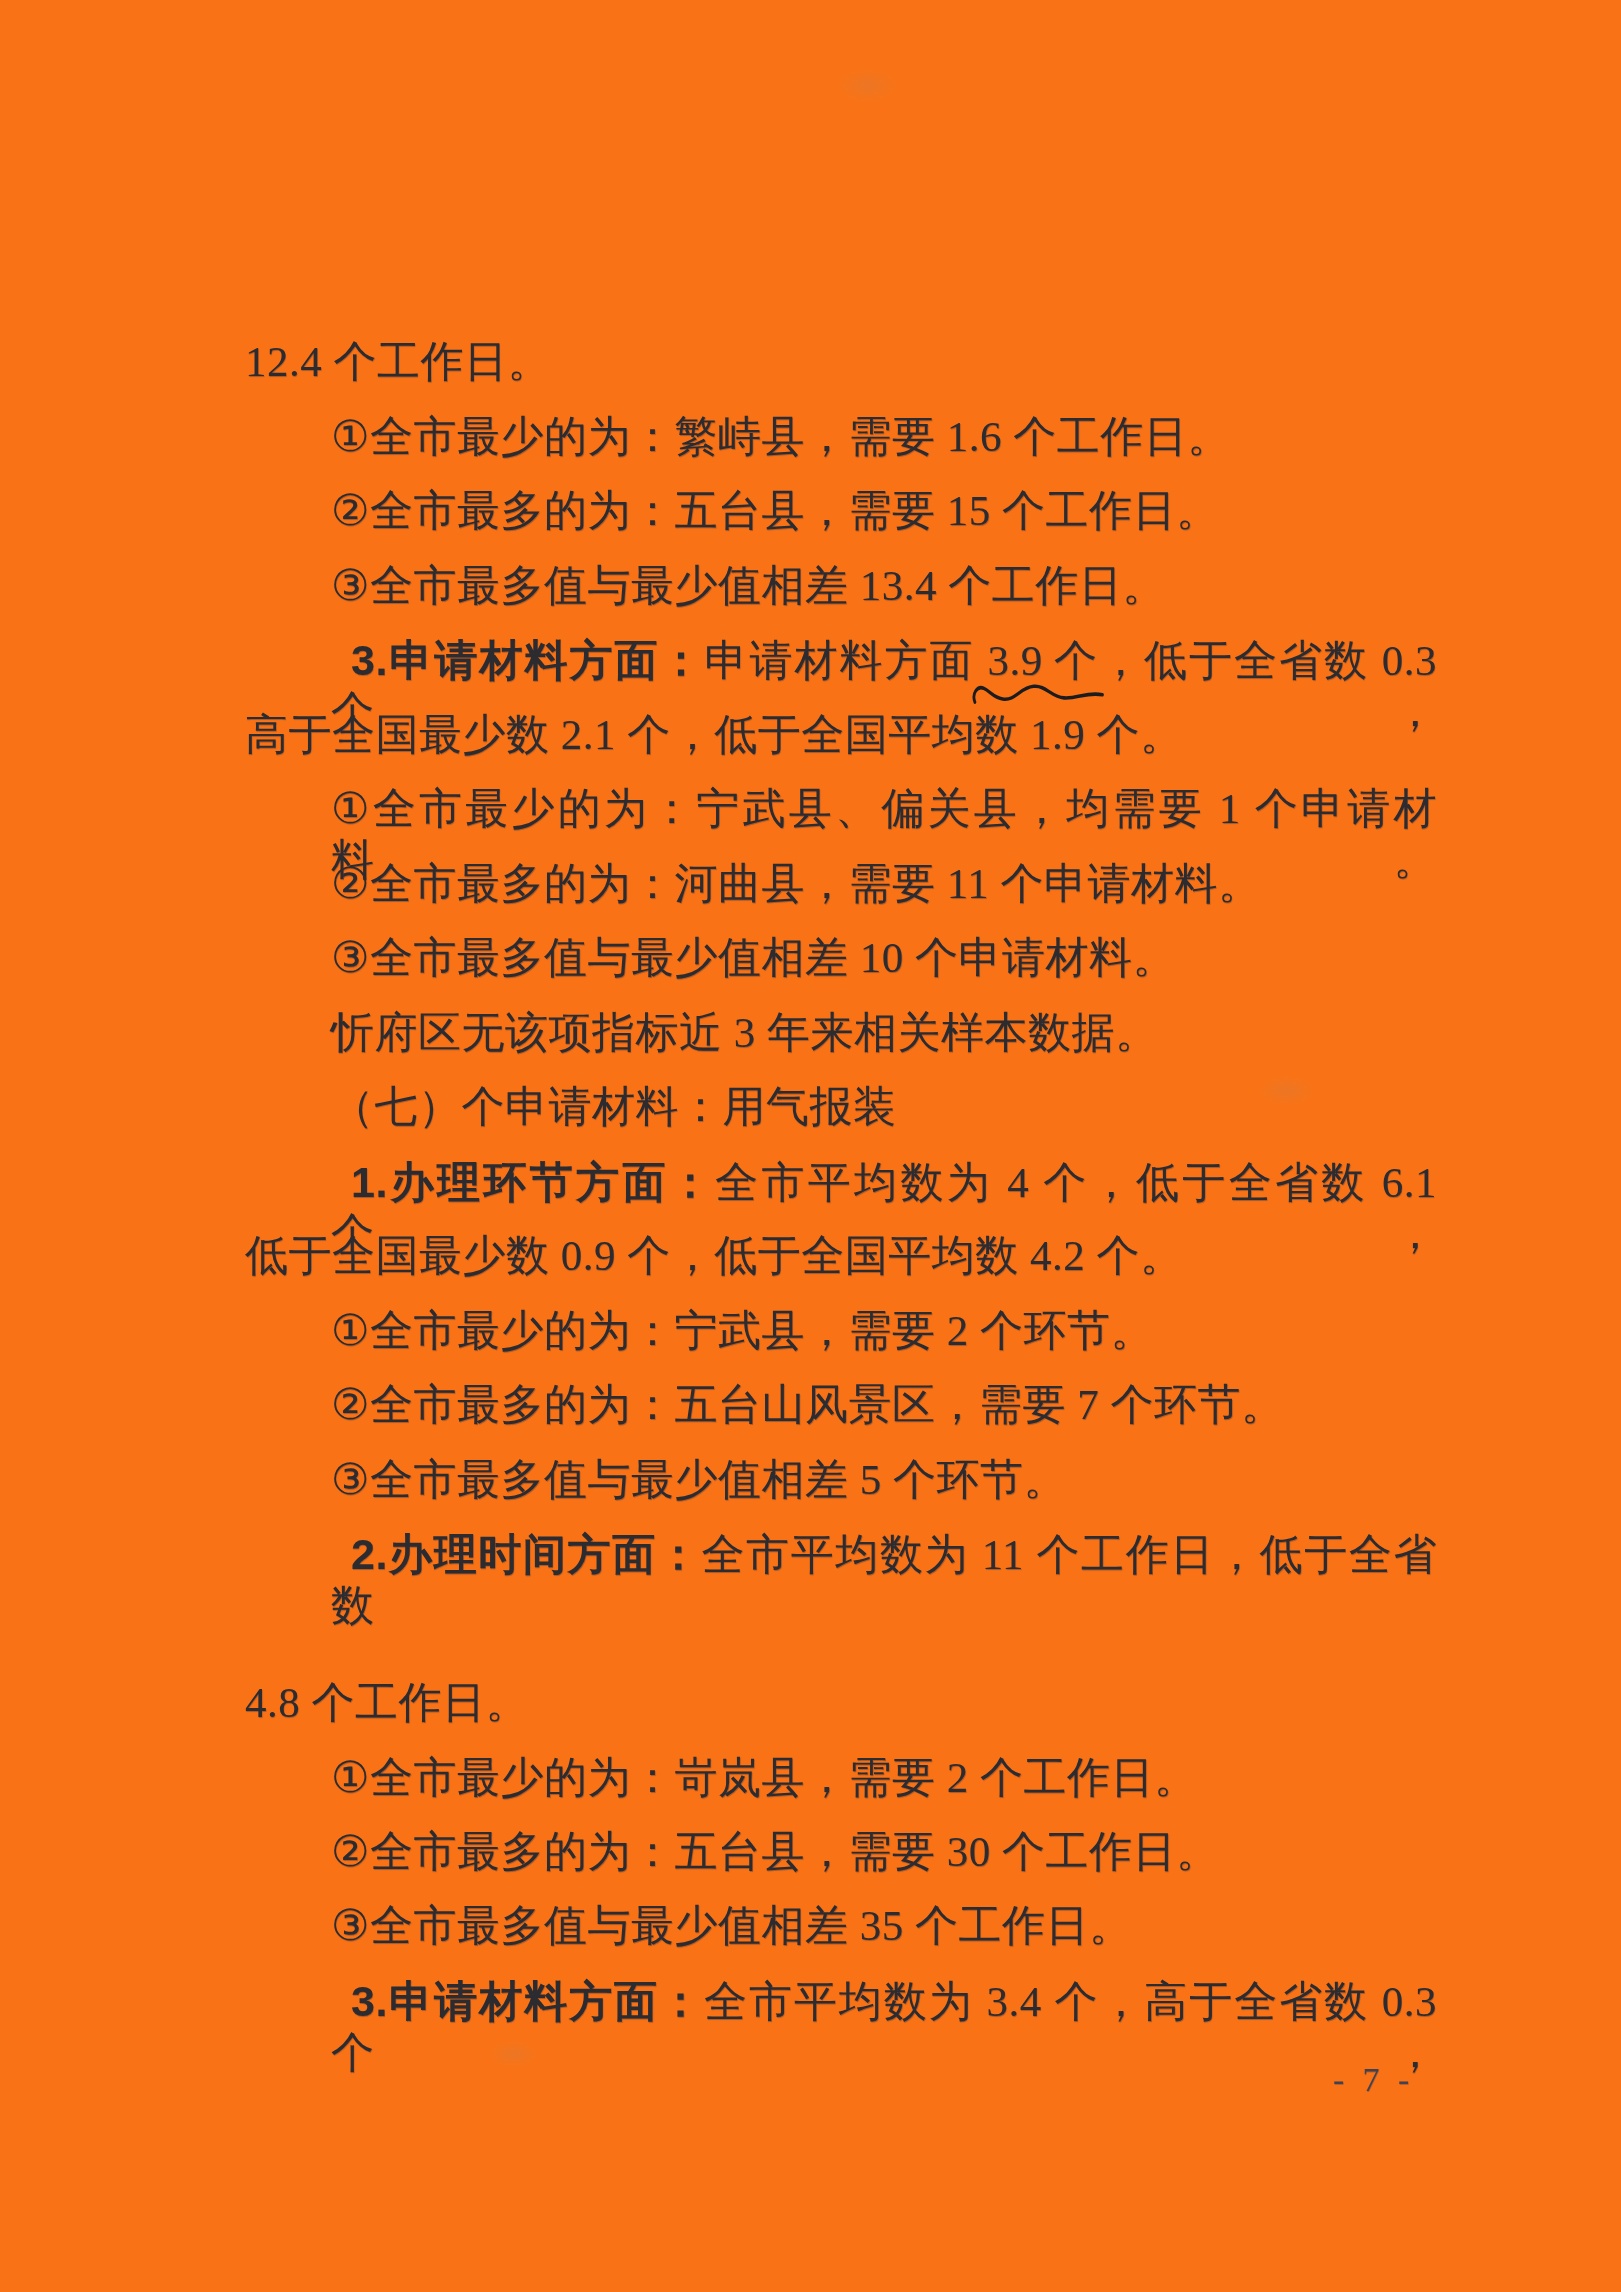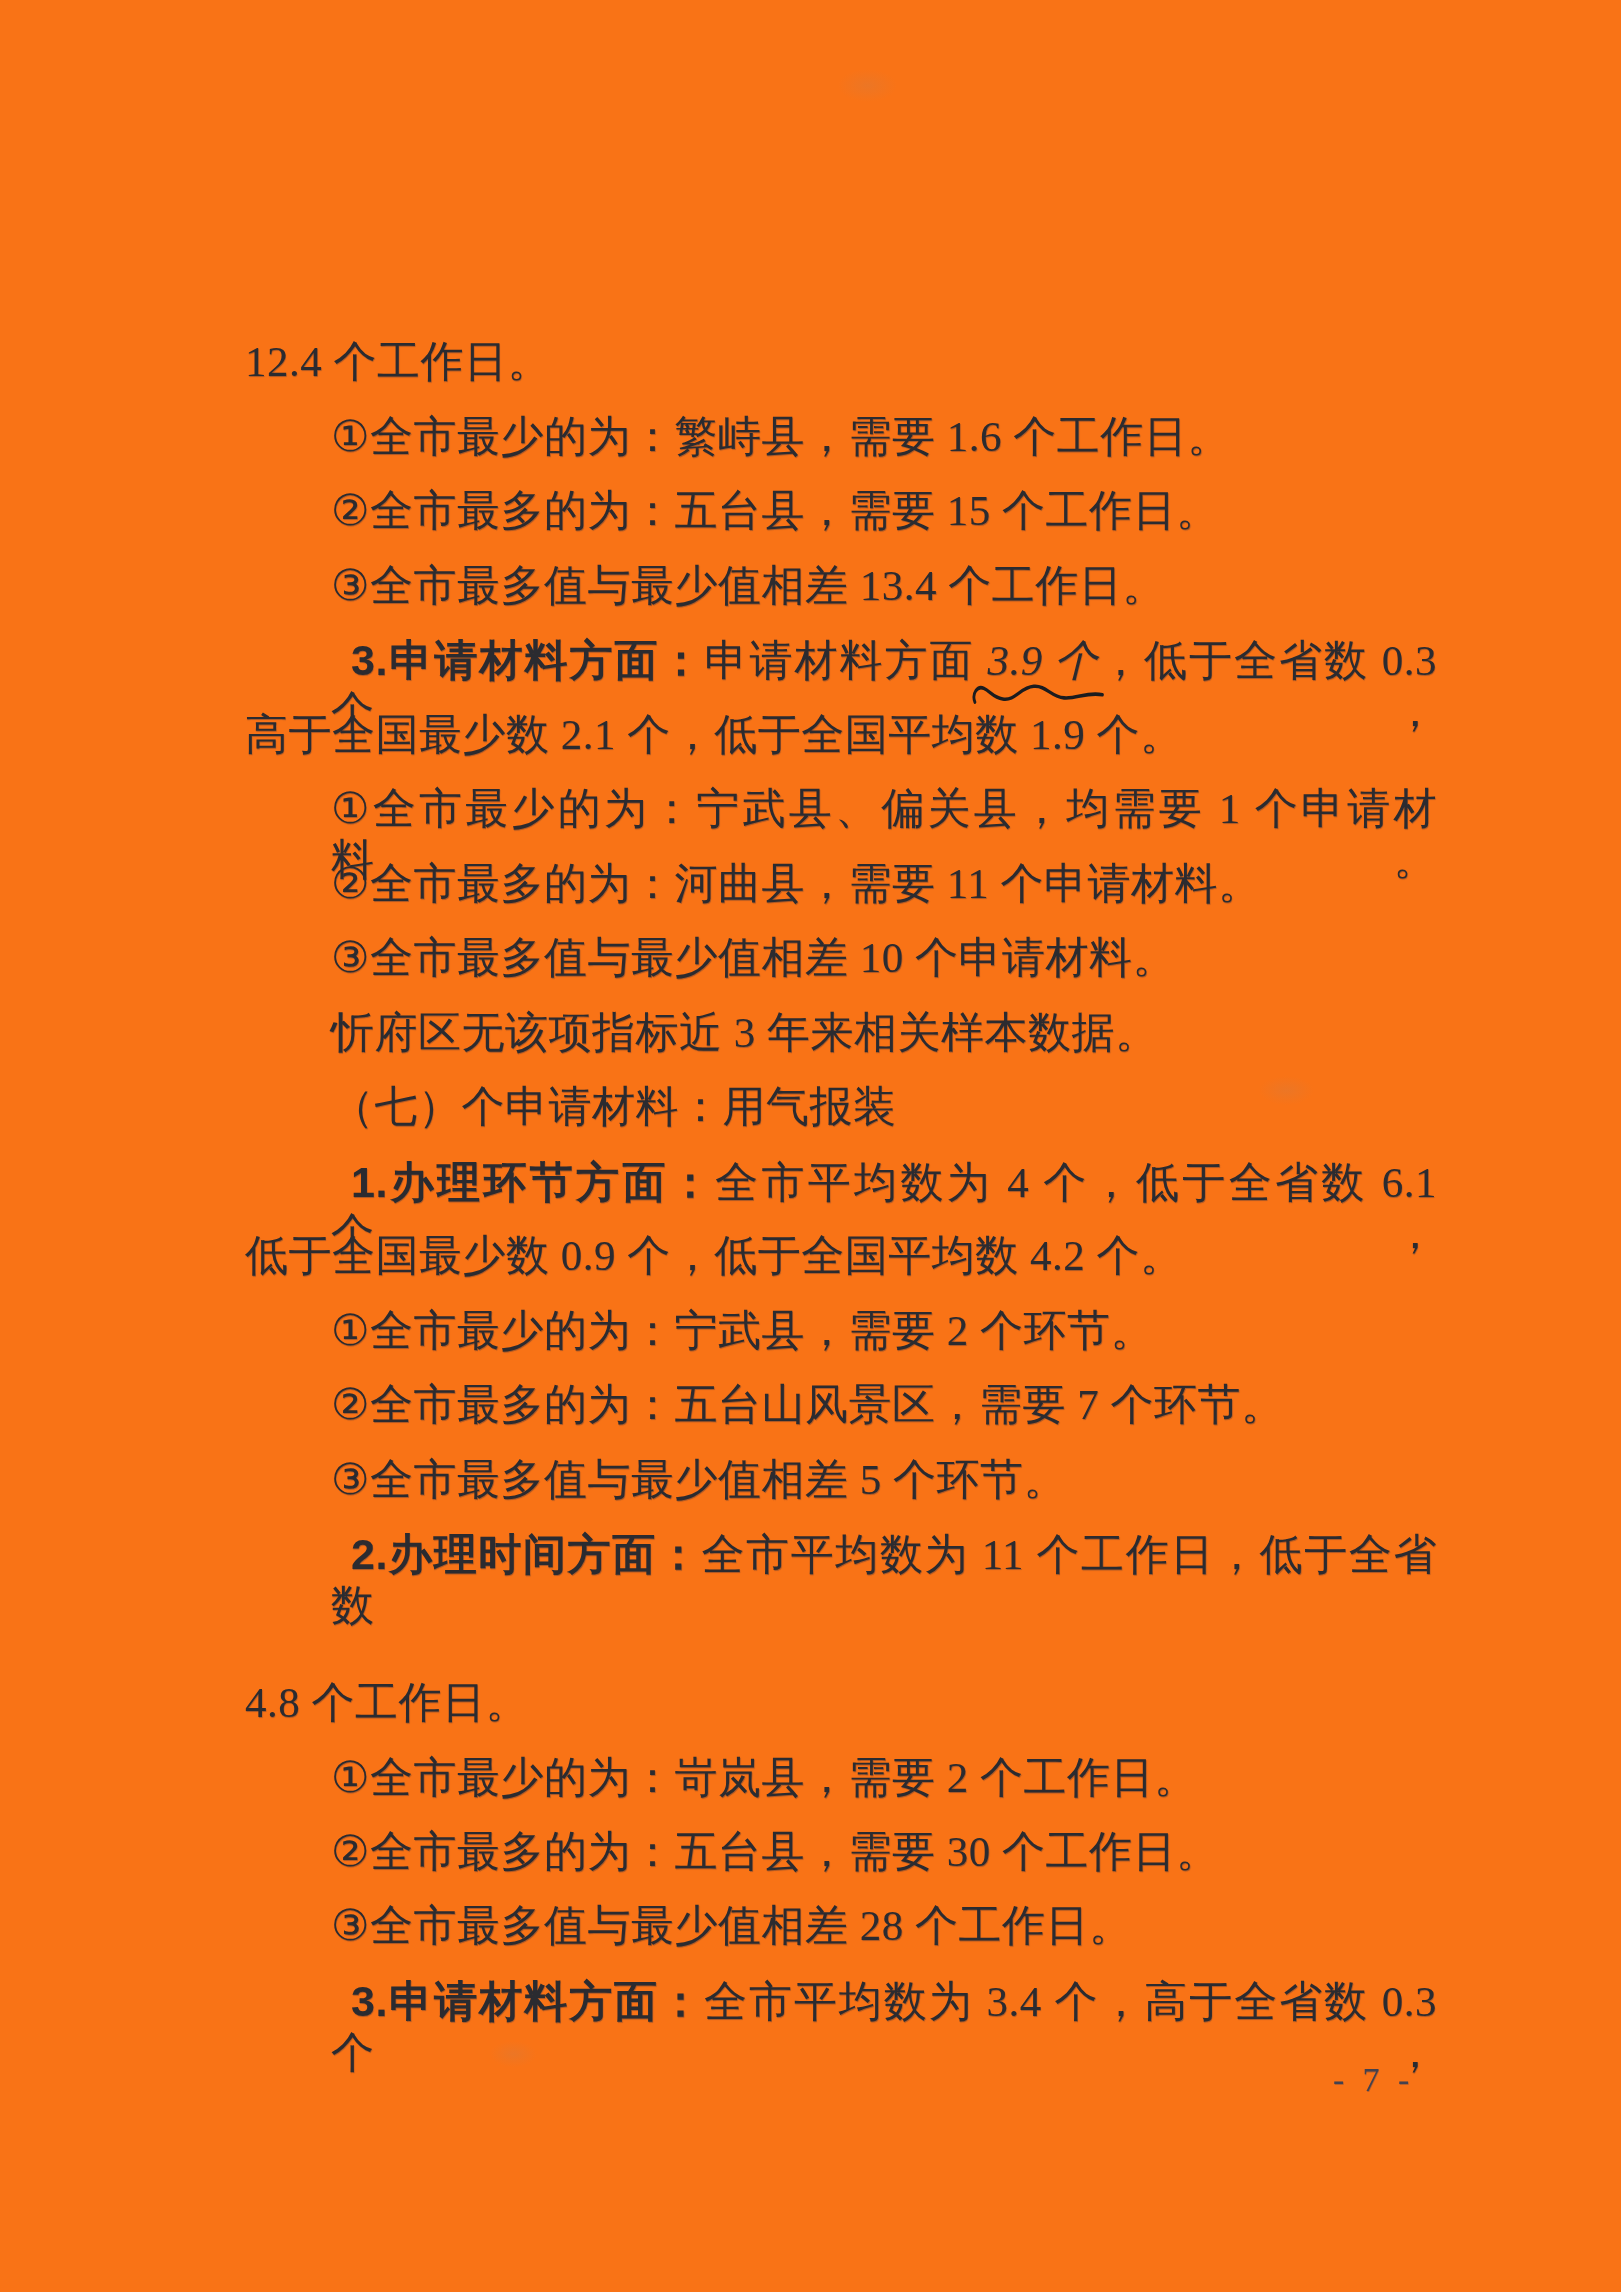--- a/index.html
+++ b/index.html
@@ -41,21 +41,20 @@
   }
   .heading-bold {
     font-family: "Liberation Sans", "DejaVu Sans", sans-serif;
     font-weight: 700;
     letter-spacing: 0.5px;
     margin-left: 20px;
   }
   .wavy-wrap {
     position: relative;
     display: inline-block;
-    font-style: italic;
   }
   .wavy-wrap svg {
     position: absolute;
     left: -17.6px;
     bottom: -20.6px;
     width: calc(100% + 29px);
     height: 27.4px;
     overflow: visible;
     pointer-events: none;
   }
@@ -121,21 +120,21 @@
     <div class="line indent" style="top:1455px">③全市最多值与最少值相差 5 个环节。</div>
 
     <div class="line indent fill" style="top:1529px">
       <span class="heading-bold">2.办理时间方面：</span><span>全市平均数为 11 个工作日，低于全省数</span>
     </div>
 
     <div class="line" style="top:1678px">4.8 个工作日。</div>
 
     <div class="line indent" style="top:1753px">①全市最少的为：岢岚县，需要 2 个工作日。</div>
     <div class="line indent" style="top:1827px">②全市最多的为：五台县，需要 30 个工作日。</div>
-    <div class="line indent" style="top:1901px">③全市最多值与最少值相差 28 个工作日。</div>
+    <div class="line indent" style="top:1901px">③全市最多值与最少值相差 35 个工作日。</div>
 
     <div class="line indent fill" style="top:1976px">
       <span class="heading-bold">3.申请材料方面：</span><span>全市平均数为 3.4 个，高于全省数 0.3 个，</span>
     </div>
 
   </div>
 
   <div class="page-number">- 7 -</div>
 
 </div>

